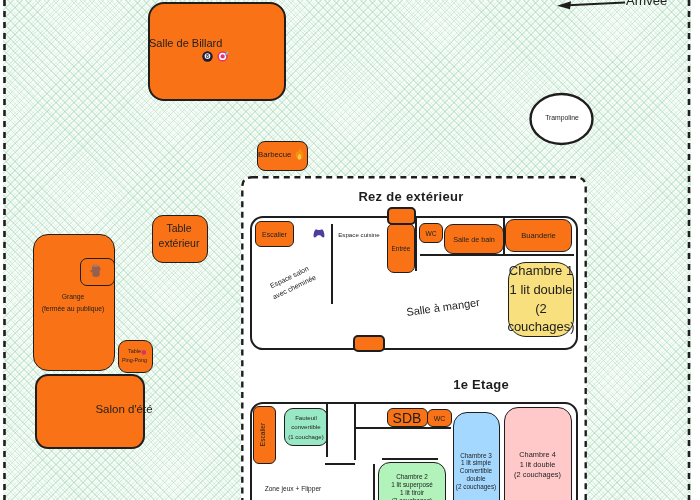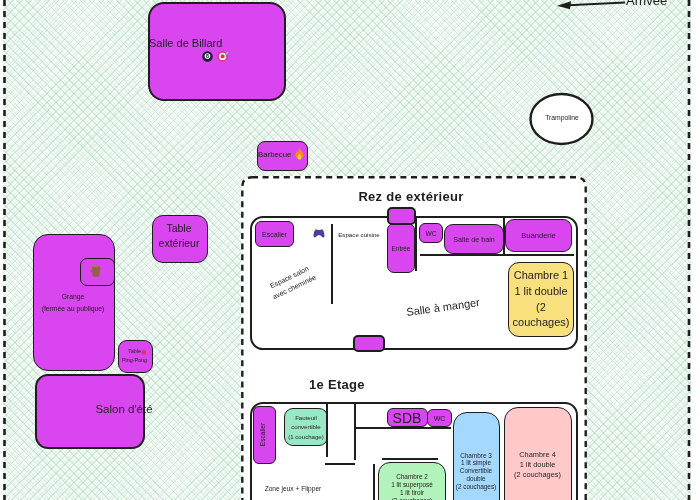--- a/index.html
+++ b/index.html
@@ -1,19 +1,19 @@
 <!DOCTYPE html>
 <html><head>
 <meta charset="utf-8">
 <style>
   html,body{margin:0;padding:0;}
   body{width:700px;height:500px;overflow:hidden;position:relative;background:#fff;
        font-family:"Liberation Sans", sans-serif;color:#1e1e1e;}
   .abs{position:absolute;}
-  .box{position:absolute;background:#d946ef;border:1.6px solid #1e1e1e;
+  .box{position:absolute;background:#f97316;border:1.6px solid #1e1e1e;
        display:flex;align-items:center;justify-content:center;text-align:center;}
   .wallv{position:absolute;width:2px;background:#1e1e1e;}
   .wallh{position:absolute;height:2px;background:#1e1e1e;}
 </style>
 </head>
 <body>
 
 <div class="abs" style="left:0px;top:0px;width:700px;height:500px;background-color:#f8fcf8;
   background-image:
     repeating-linear-gradient(45deg, rgba(136,204,160,.34) 0px, rgba(136,204,160,.34) 1.1px, rgba(255,255,255,0) 1.1px, rgba(255,255,255,0) 2.5px, rgba(136,204,160,.17) 2.5px, rgba(136,204,160,.17) 3.4px, rgba(255,255,255,0) 3.4px, rgba(255,255,255,0) 6.4px),
@@ -130,25 +130,25 @@
 <div class="box" style="left:505px;top:219px;width:65px;height:31px;border-width:1.5px;border-radius:9px;font-size:7.6px;font-weight:400;">Buanderie</div>
 
 <div class="wallv" style="left:502.5px;top:216px;height:39px;"></div>
 
 <div class="wallh" style="left:420px;top:254px;width:154px;"></div>
 
 <div class="abs" style="left:254px;top:272px;width:76px;text-align:center;font-size:7px;font-weight:400;line-height:1.5;transform:rotate(-26deg);">Espace salon<br>avec cheminée</div>
 
 <div class="abs" style="left:402px;top:301px;width:82px;text-align:center;font-size:11px;font-weight:400;transform:rotate(-8deg);">Salle à manger</div>
 
-<div class="box" style="left:508px;top:262px;width:64px;height:73px;border-width:1.8px;border-radius:11px;background:#f8e07e;font-size:11px;font-weight:400;line-height:1.45;">Chambre 1<br>1 lit double<br>(2 couchages)</div>
+<div class="box" style="left:508px;top:262px;width:64px;height:73px;border-width:1.8px;border-radius:18px;background:#f8e07e;font-size:13px;font-weight:400;line-height:1.45;">Chambre 1<br>1 lit double<br>(2 couchages)</div>
 
 <div class="box" style="left:353px;top:335px;width:28px;height:13px;border-width:2.2px;border-radius:5px;z-index:3;"></div>
 
-<div class="abs" style="left:309px;top:377px;width:200px;text-align:left;font-size:13px;font-weight:600;letter-spacing:.3px;">1e Etage</div>
+<div class="abs" style="left:309px;top:377px;width:200px;text-align:right;font-size:13px;font-weight:600;letter-spacing:.3px;">1e Etage</div>
 
 <div class="box" style="left:250px;top:402px;width:324px;height:120px;border-width:2px;border-radius:13px;background:transparent;"></div>
 
 <div class="box" style="left:252.5px;top:406px;width:21px;height:56px;border-width:1.4px;border-radius:6px;"></div>
 
 <div class="abs" style="left:252.5px;top:406px;width:21px;height:56px;display:flex;align-items:center;justify-content:center;">
     <span style="font-size:6.6px;font-weight:400;transform:rotate(-90deg);white-space:nowrap;">Escalier</span>
   </div>
 
 <div class="box" style="left:284px;top:408px;width:42px;height:36px;border-width:1.5px;border-radius:9px;background:#98e8c5;font-size:6.1px;font-weight:400;line-height:1.55;">Fauteuil<br>convertible<br>(1 couchage)</div>

